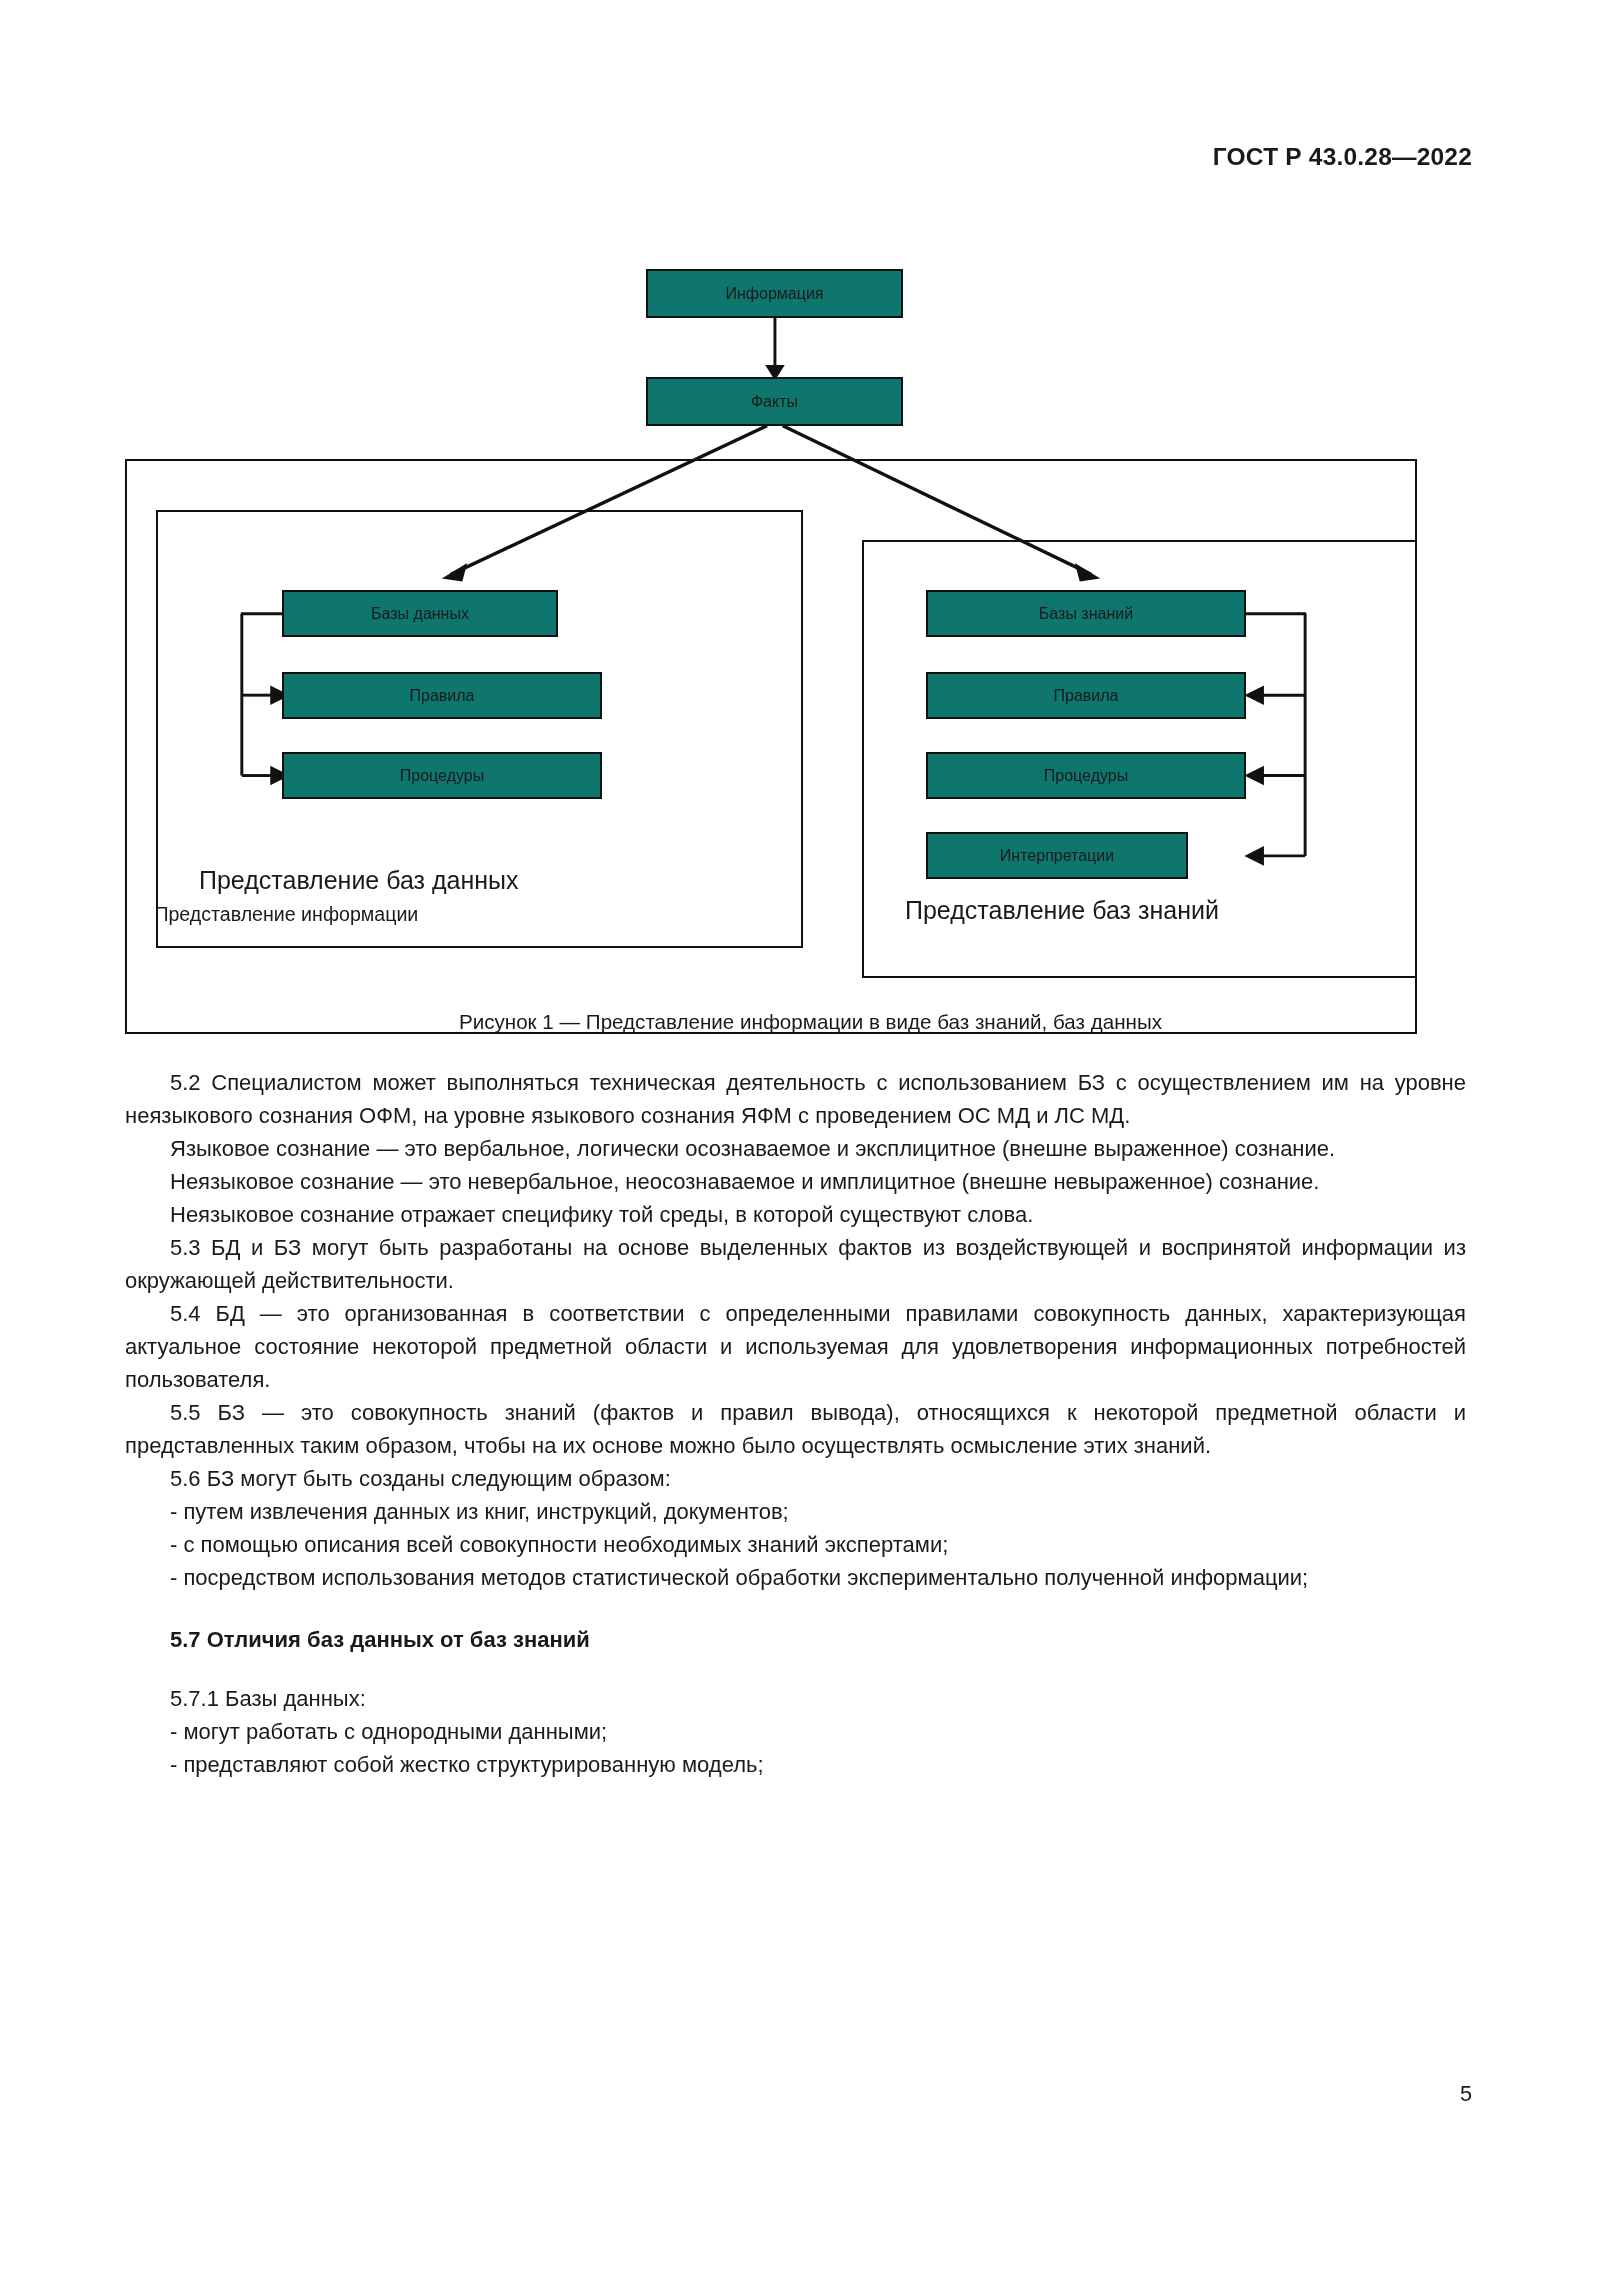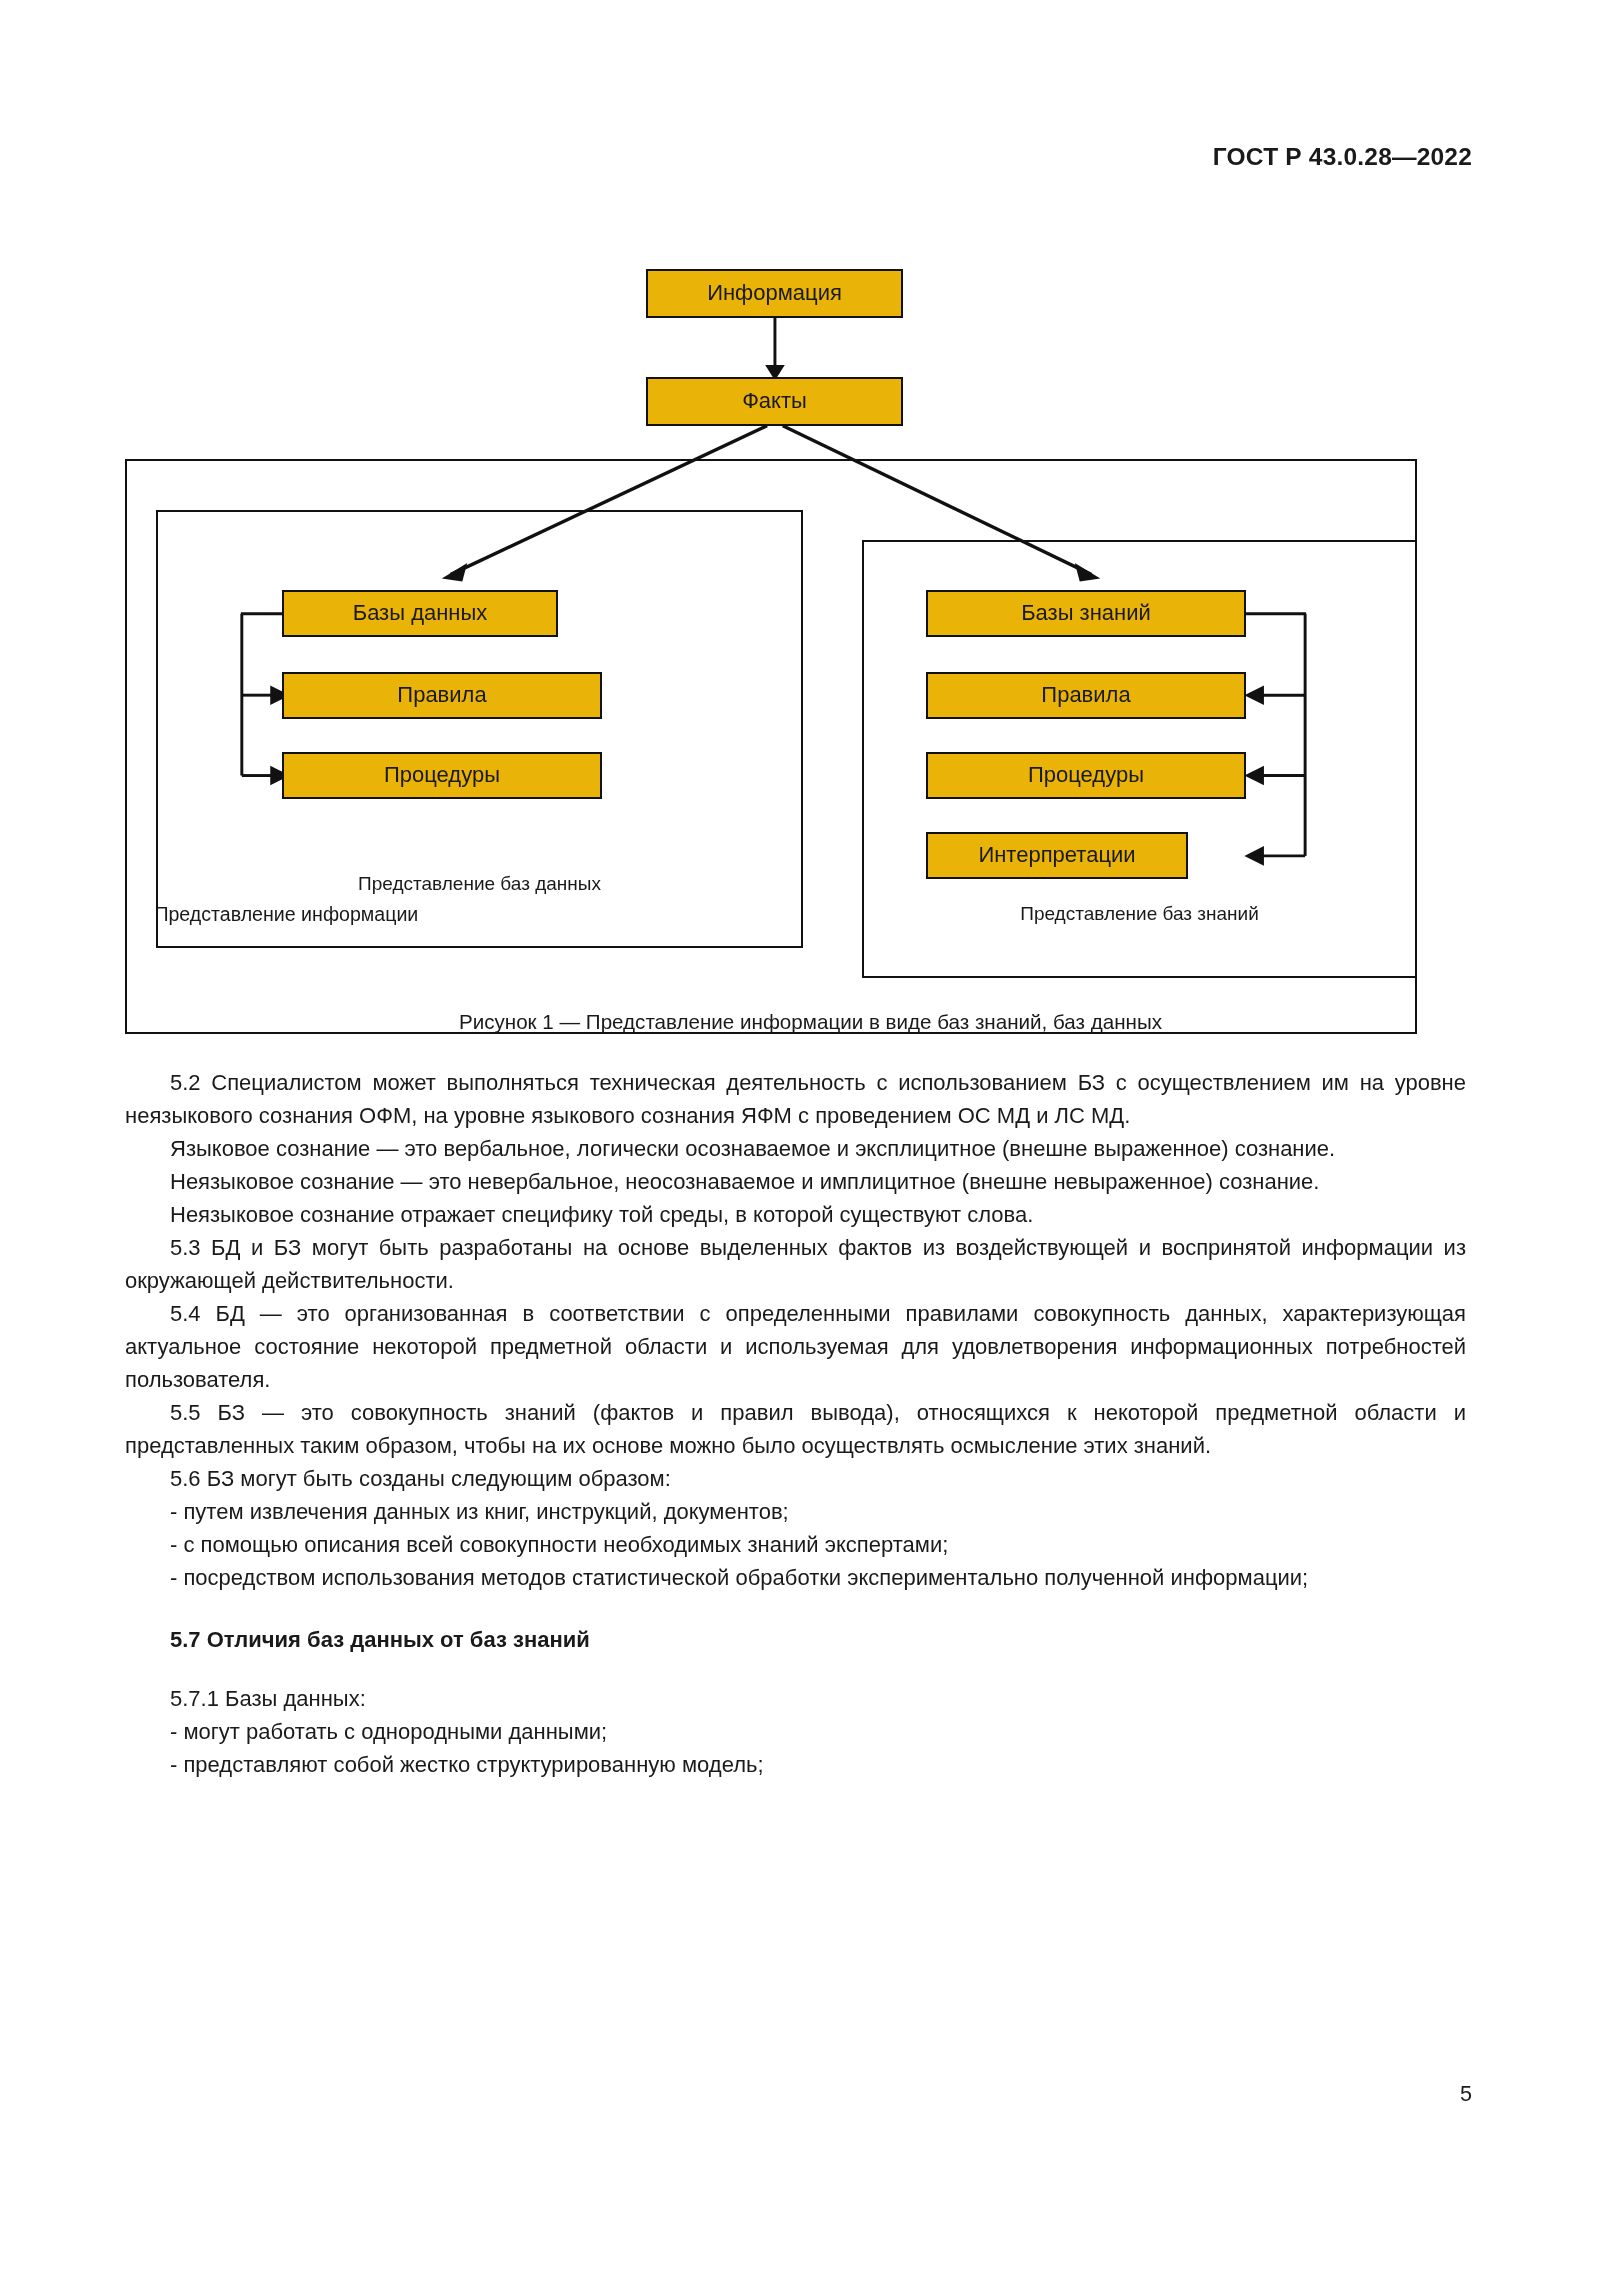--- a/index.html
+++ b/index.html
@@ -39,25 +39,25 @@
     top: 263px;
     left: 125px;
     width: 1294px;
     height: 784px;
   }
 
   .fig-box {
     position: absolute;
     box-sizing: border-box;
     border: 2.9px solid #111111;
-    background: #eab308;
+    background: #0f766e;
     display: flex;
     align-items: center;
     justify-content: center;
-    font-size: 22px;
+    font-size: 16px;
     line-height: 1.1;
     white-space: nowrap;
   }
 
   
   .box-information { left: 521px; top: 5.9px;   width: 257px; height: 49px; }
   .box-facts       { left: 521px; top: 114px; width: 257px; height: 49px; }
 
   
   .frame-outer {
@@ -85,23 +85,23 @@
     border: 2.9px solid #111111;
     background: transparent;
   }
   .frame-db  { left: 31px;  top: 247px; width: 647px; height: 438px; }
   .frame-kb  { left: 737px; top: 247px; width: 555px; height: 438px; margin-top: 30px; }
   .frame-inner > .frame-caption {
     position: absolute;
     left: 0;
     right: 0;
     bottom: 51px;
-    text-align: center;
-    font-size: 19px;
-    white-space: nowrap;
+    font-size: 25px;
+    white-space: nowrap;
+    padding-left: 41px;
   }
 
   
   .box-db-root  { left: 157px; top: 327px; width: 276px; height: 47px; }
   .box-db-rules { left: 157px; top: 409px; width: 320px; height: 47px; }
   .box-db-procs { left: 157px; top: 489px; width: 320px; height: 47px; }
 
   
   .box-kb-root   { left: 801px; top: 327px; width: 320px; height: 47px; }
   .box-kb-rules  { left: 801px; top: 409px; width: 320px; height: 47px; }

